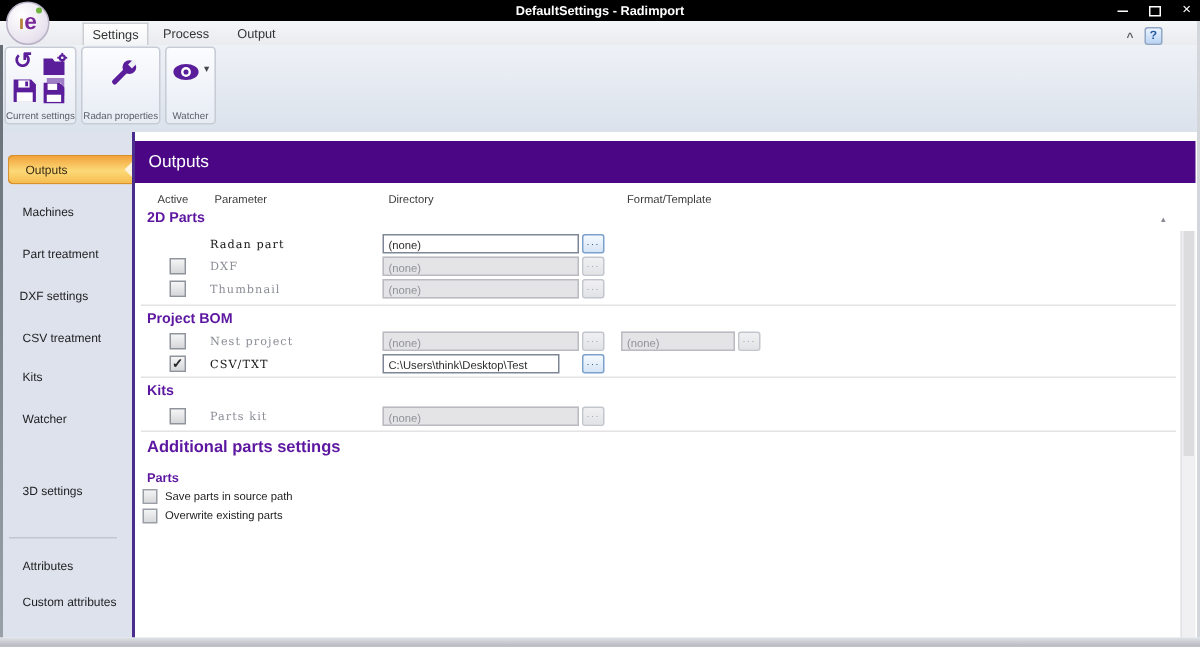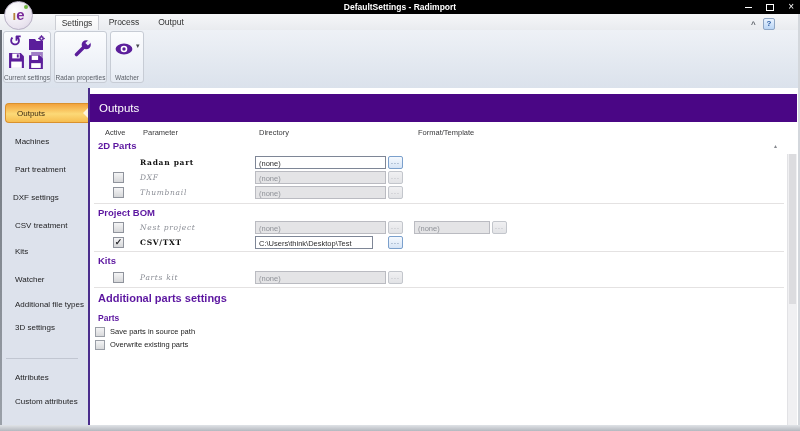--- a/index.html
+++ b/index.html
@@ -86,22 +86,22 @@
   .o0{top:237px;} .o1{top:250px;}
   .opt .cbs{display:inline-block;vertical-align:middle;width:10px;height:10px;box-sizing:border-box;
             border:1px solid #9a9ea6;background:linear-gradient(#f4f4f5,#d8d9db);}
   .opt-label{font-size:7.5px;color:#222;margin-left:5px;vertical-align:middle;}
 
   .cb{position:absolute;width:11px;height:11px;box-sizing:border-box;border:1px solid #8f939c;
       background:linear-gradient(#f5f5f6,#d6d7d9);text-align:center;}
   .cb .mark{display:block;font-size:9px;line-height:9px;color:#26262a;font-weight:bold;}
   .param{position:absolute;left:50px;height:12px;line-height:12px;white-space:nowrap;
          font-family:"DejaVu Serif",serif;font-size:7.5px;letter-spacing:0.7px;}
-  .param.en{color:#121212;font-weight:bold;text-align:center;}
-  .param.dis{color:#8b8e96;font-style:italic;}
+  .param.en{color:#121212;font-weight:normal;text-align:center;}
+  .param.dis{color:#8b8e96;}
   .field{position:absolute;height:13px;line-height:11px;font-size:7.5px;padding:1px 3px 0 3px;
          box-sizing:border-box;white-space:nowrap;overflow:hidden;}
   .field.en{background:#fff;border:1px solid #7e8696;color:#2c2c2e;}
   .field.dis{background:#e4e4e6;border:1px solid #babbc1;color:#8f9298;}
   .browse{position:absolute;width:15px;height:13px;box-sizing:border-box;border-radius:2px;
           font-size:7px;text-align:center;line-height:9px;letter-spacing:1px;}
   .browse.en{border:1px solid #7ba0cc;background:linear-gradient(#f5f9fe,#d6e4f5);color:#33567e;}
   .browse.dis{border:1px solid #c3c6cc;background:linear-gradient(#f0f0f2,#e2e3e6);color:#a3a6ad;}
 
   .scroll-up{position:absolute;left:684px;top:54px;font-size:6px;color:#86898f;}
@@ -199,21 +199,20 @@
 
   <div class="sidebar">
     <div class="sb-divider"></div>
   <div class="sb-item selected" style="top: 15px;">Outputs<span class="sb-arrow"></span></div>
       <div class="sb-item" style="top: 44px;">Machines</div>
       <div class="sb-item" style="top: 72px;">Part treatment</div>
       <div class="sb-item" style="top: 100px; padding-left: 13px;">DXF settings</div>
       <div class="sb-item" style="top: 128px;">CSV treatment</div>
       <div class="sb-item" style="top: 154px;">Kits</div>
       <div class="sb-item" style="top: 182px;">Watcher</div>
-      <div class="sb-item" style="top: 207px;">Additional file types</div>
       <div class="sb-item" style="top: 230px;">3D settings</div>
       <div class="sb-item" style="top: 280px;">Attributes</div>
       <div class="sb-item" style="top: 304px;">Custom attributes</div>
     </div>
 
   <div class="main">
     <div class="panel-header">Outputs</div>
     <span class="colh c0">Active</span>
     <span class="colh c1">Parameter</span>
     <span class="colh c2">Directory</span>

